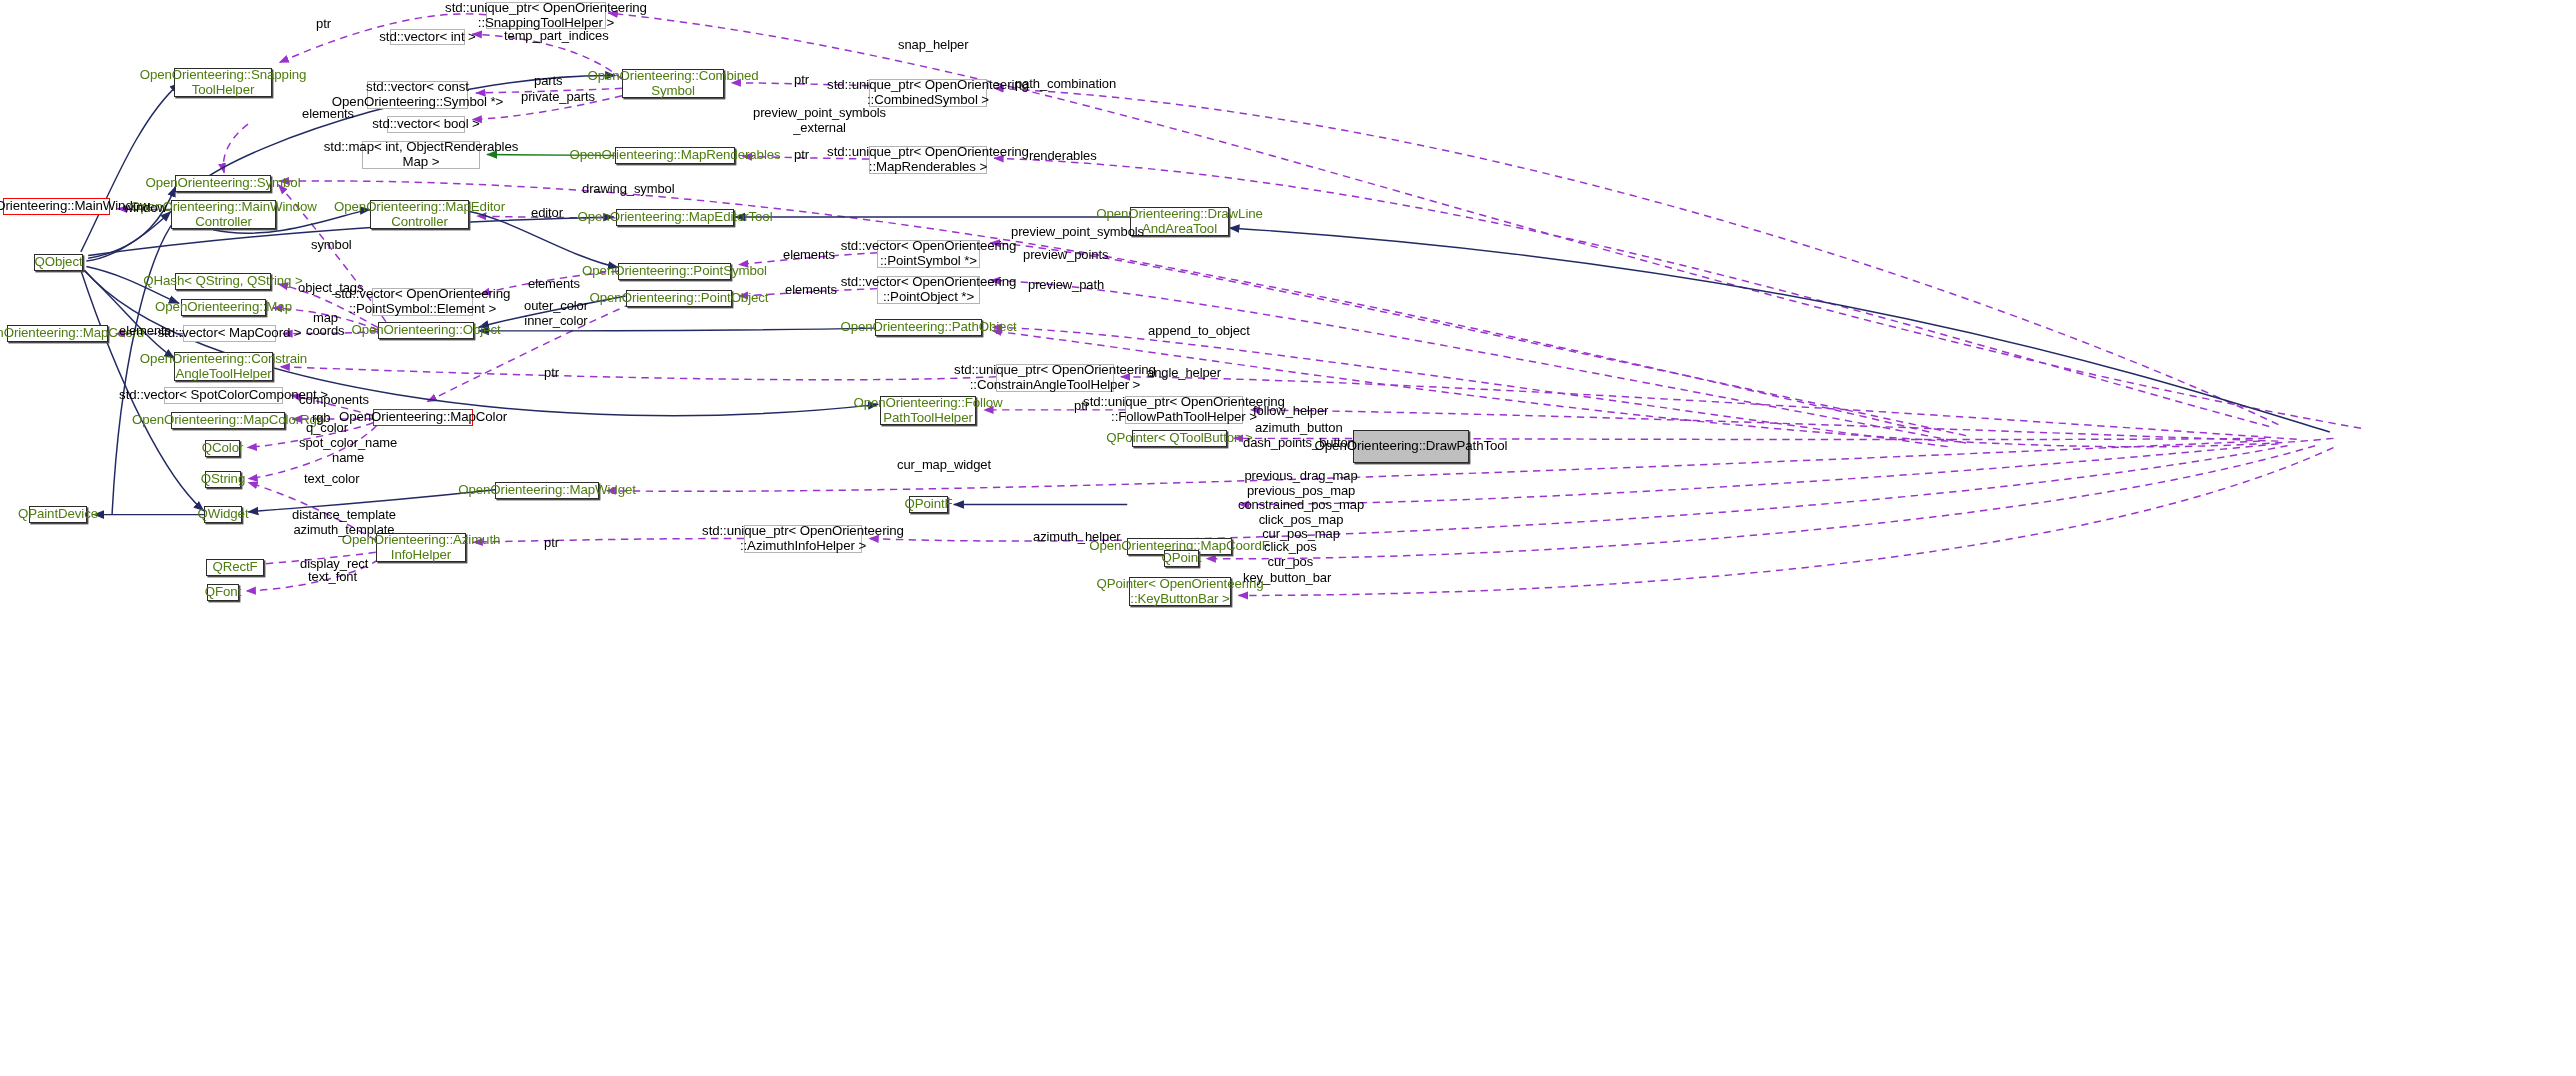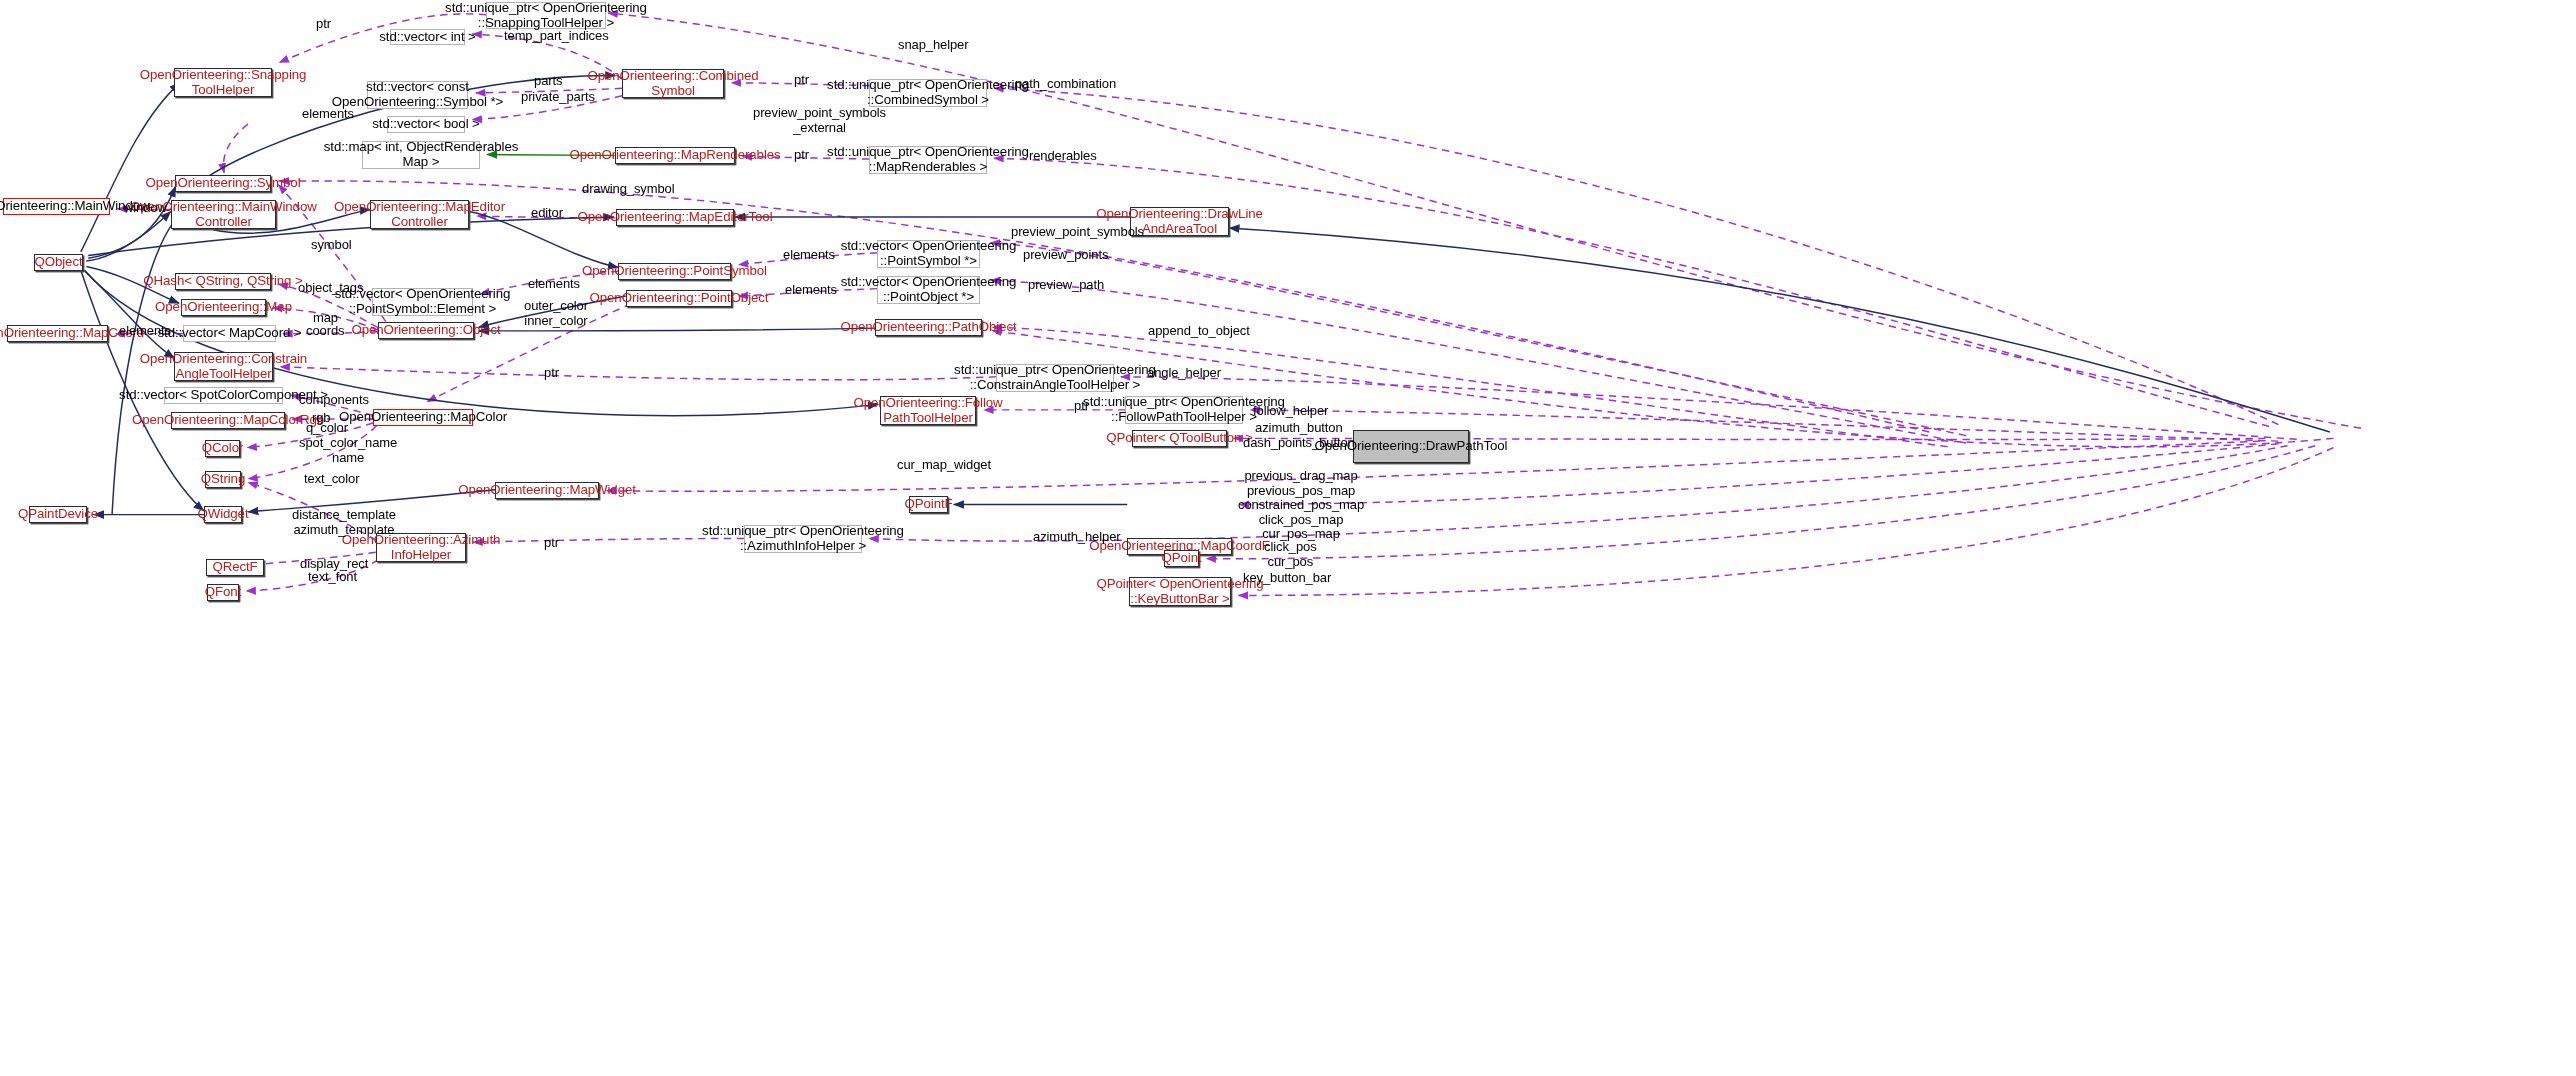--- a/index.html
+++ b/index.html
@@ -19,21 +19,21 @@
     text-align:center;
     line-height:1.08;
     background:#ffffff;
     white-space:pre;
     letter-spacing:-0.1px;
   }
   
   .cls{
     border:0.9px solid #2b2b2b;
     box-shadow:1.4px 1.4px 0 0 #4c4c4c;
-    color:#b91c1c;
+    color:#4d7c0f;
     font-size:13.3px;
   }
   
   .tpl{
     border:0.9px solid #b4b4b4;
     color:#000000;
     font-size:13.3px;
   }
   
   .red{

